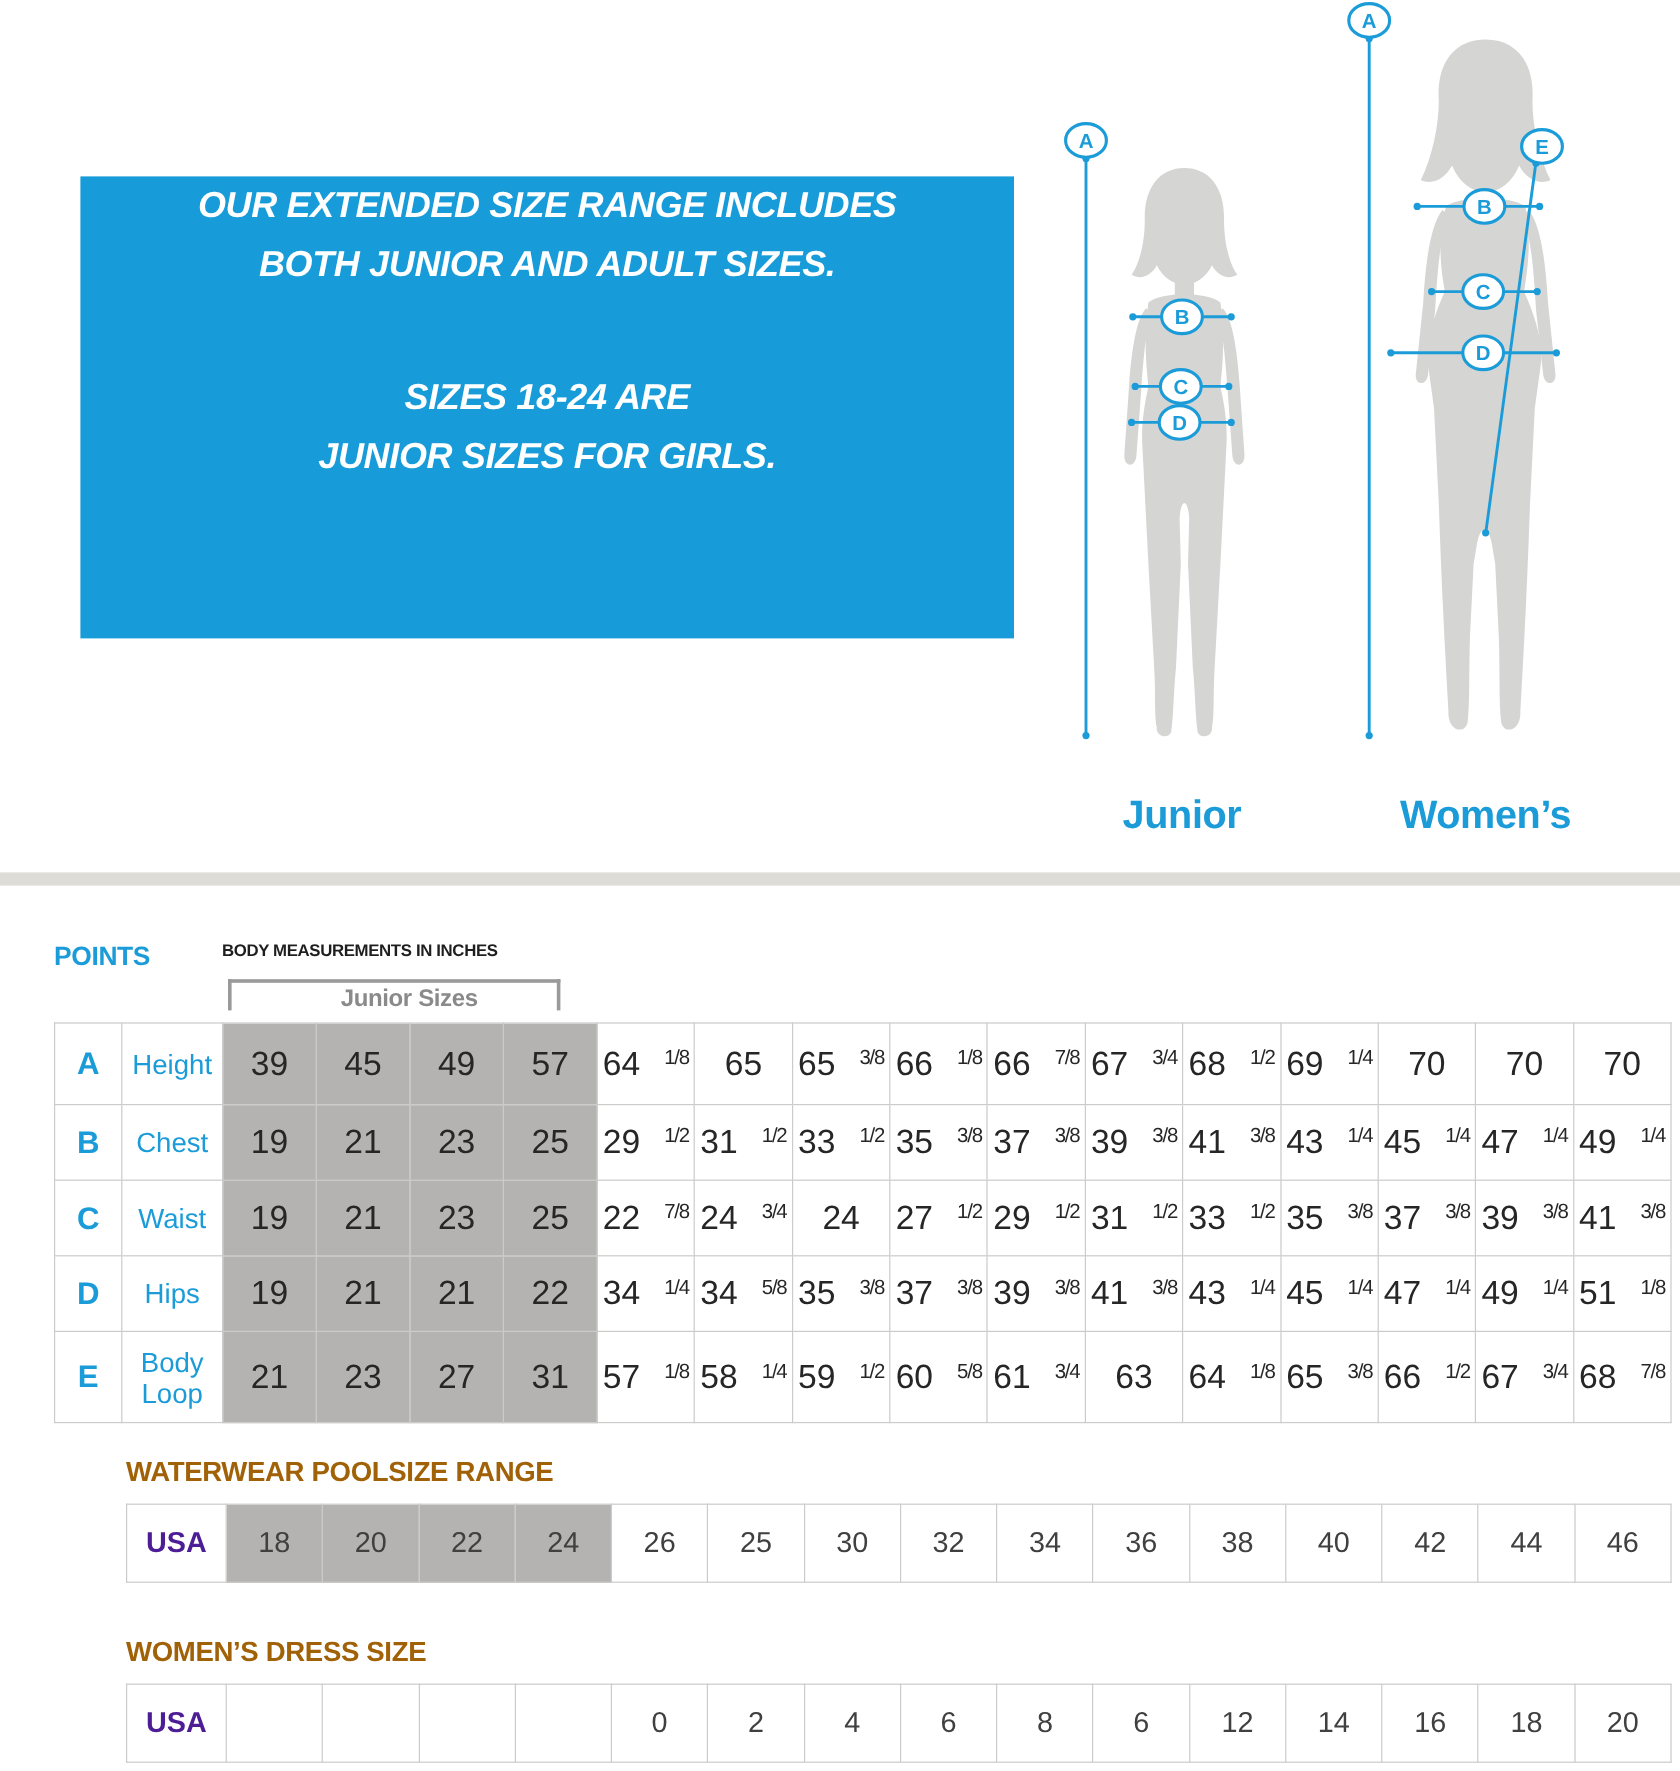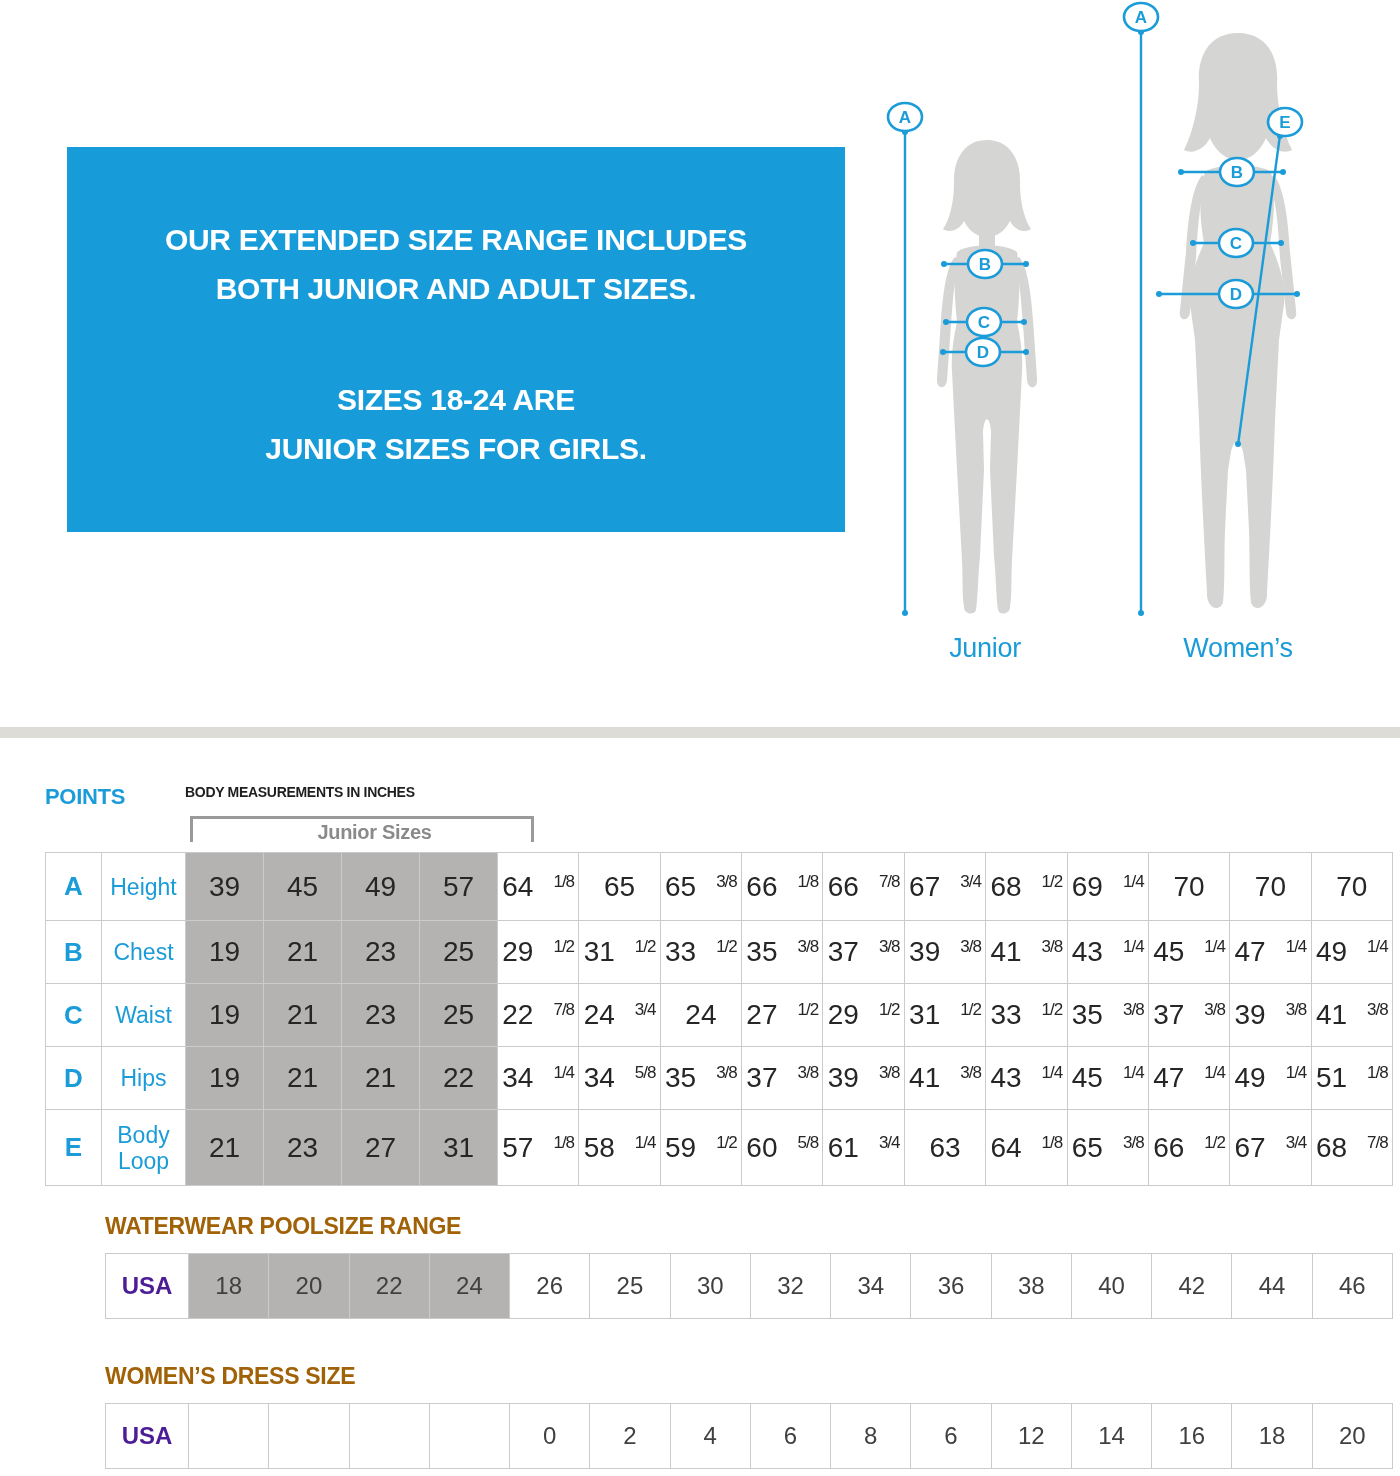--- a/index.html
+++ b/index.html
@@ -5,50 +5,50 @@
   html,body{margin:0;padding:0;background:#ffffff;}
   .page{
     position:relative;width:1400px;height:1476px;background:#ffffff;overflow:hidden;
     font-family:"Liberation Sans", sans-serif;color:#262626;
   }
   
   .banner{
     position:absolute;left:67px;top:147px;width:778px;height:385px;
     background:var(--banner-bg,#1b9cd8);
     display:flex;flex-direction:column;align-items:center;justify-content:flex-start;
-    box-sizing:border-box;padding-top:68px;
+    box-sizing:border-box;font-style:italic;
   }
   .banner p{
     margin:0;color:#ffffff;font-weight:bold;font-size:30px;line-height:49px;
     text-align:center;white-space:pre-line;letter-spacing:-0.3px;
   }
   .banner p + p{margin-top:62px;}
   
   .figures{position:absolute;left:880px;top:0;}
   .fig-label{
-    position:absolute;top:633px;width:200px;text-align:center;
-    color:var(--accent,#1b9cd8);font-size:27px;font-weight:400;letter-spacing:-0.3px;
+    position:absolute;top:660px;width:200px;text-align:center;
+    color:var(--accent,#1b9cd8);font-size:33px;font-weight:700;letter-spacing:-0.3px;
   }
   .fig-label.junior{left:885px;}
   .fig-label.womens{left:1138px;}
   .sil{fill:var(--sil,#d5d5d4);}
   .mline{stroke:var(--accent,#1b9cd8);stroke-width:2.4;fill:none;}
   .mdot{fill:var(--accent,#1b9cd8);}
   .mell{fill:#ffffff;stroke:var(--accent,#1b9cd8);stroke-width:2.6;}
   .mtxt{fill:var(--accent,#1b9cd8);font-size:17px;font-weight:bold;text-anchor:middle;
         font-family:"Liberation Sans",sans-serif;}
   
   .divider{position:absolute;left:0;top:727px;width:1400px;height:11px;background:var(--divider,#dedcd6);}
   
   .points-label{position:absolute;left:45px;top:784px;font-size:22px;font-weight:bold;
     color:var(--accent,#1b9cd8);letter-spacing:-0.3px;}
   .bmi-title{position:absolute;left:185px;top:784px;font-size:14px;font-weight:bold;
     color:#1e1e1e;letter-spacing:-0.3px;}
   .bracket{
-    position:absolute;left:190px;top:816px;width:344px;height:26px;box-sizing:border-box;
+    position:absolute;left:190px;top:816px;width:277px;height:26px;box-sizing:border-box;
     border-top:3px solid var(--bracket,#9a9a9a);
     border-left:3px solid var(--bracket,#9a9a9a);
     border-right:3px solid var(--bracket,#9a9a9a);
     text-align:center;
     padding-left:25px;
   }
   .bracket span{color:#8a8a8a;font-size:20px;font-weight:bold;line-height:26px;letter-spacing:-0.3px;}
   .sub-title{position:absolute;left:105px;font-size:23px;font-weight:bold;color:#a16207;letter-spacing:-0.3px;}
   #pool-title{top:1213px;}
   #dress-title{top:1363px;}

